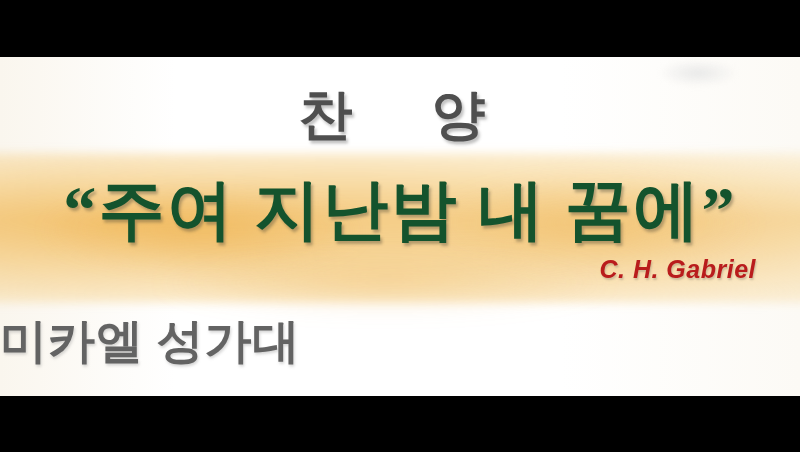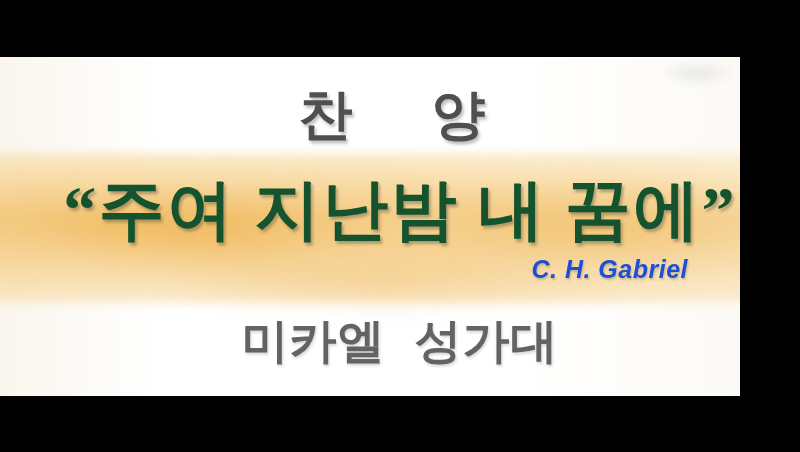--- a/index.html
+++ b/index.html
@@ -30,21 +30,21 @@
     z-index: 40;
   }
   .letterbox.top    { top: 0;    height: 57px; }
   .letterbox.bottom { bottom: 0; height: 56px; }
 
   
   .slide {
     position: absolute;
     left: 0;
     top: 57px;
-    width: 740px;
+    width: 800px;
     height: 339px;
     background: #ffffff;
     overflow: hidden;
     z-index: 10;
   }
 
   
   .paper-wash {
     position: absolute;
     inset: 0;
@@ -162,39 +162,39 @@
     font-weight: 700;
     font-size: 66px;
     letter-spacing: 0.035em;
     color: #14532d;
     text-shadow: 2px 3px 3px rgba(90,80,60,0.42);
     white-space: pre;
   }
 
   .credit-composer {
     position: absolute;
-    right: 52px;
+    right: 44px;
     top: 198px;
     font-family: "Liberation Sans", "DejaVu Sans", sans-serif;
     font-style: italic;
     font-weight: 700;
     font-size: 25px;
     letter-spacing: 0.02em;
-    color: #1d4ed8;
+    color: #b91c1c;
     text-shadow: 1px 2px 2px rgba(140,130,110,0.40);
     white-space: pre;
   }
 
   .credit-performer {
     position: absolute;
     left: 0;
     top: 253px;
     width: 800px;
-    text-align: center;
-    font-family: Liberation Mono, monospace;
+    text-align: left;
+    font-family: Liberation Serif, serif;
     font-weight: 700;
     font-size: 47px;
     letter-spacing: 0.02em;
     color: #636363;
     text-shadow: 1px 2px 3px rgba(150,150,150,0.40);
     white-space: pre;
   }
 </style>
 </head>
 <body>

